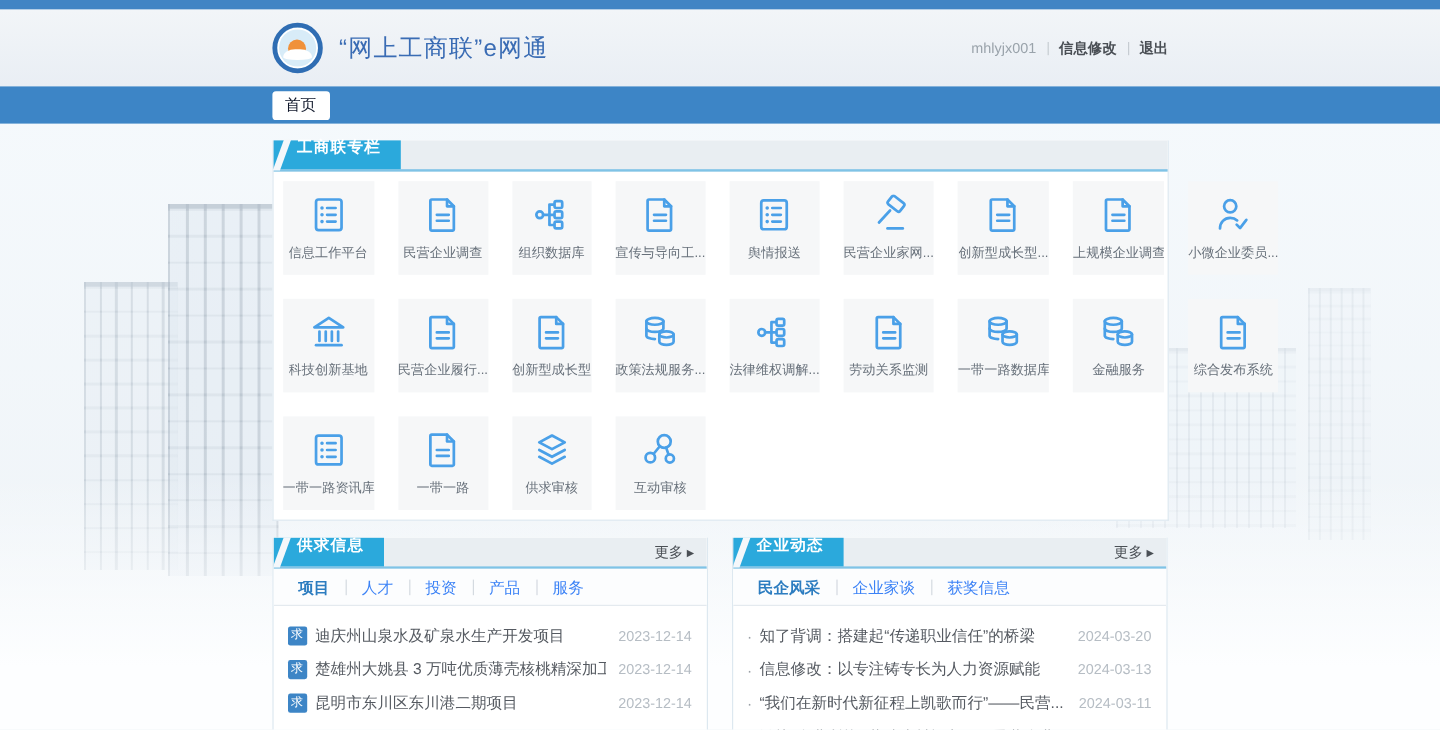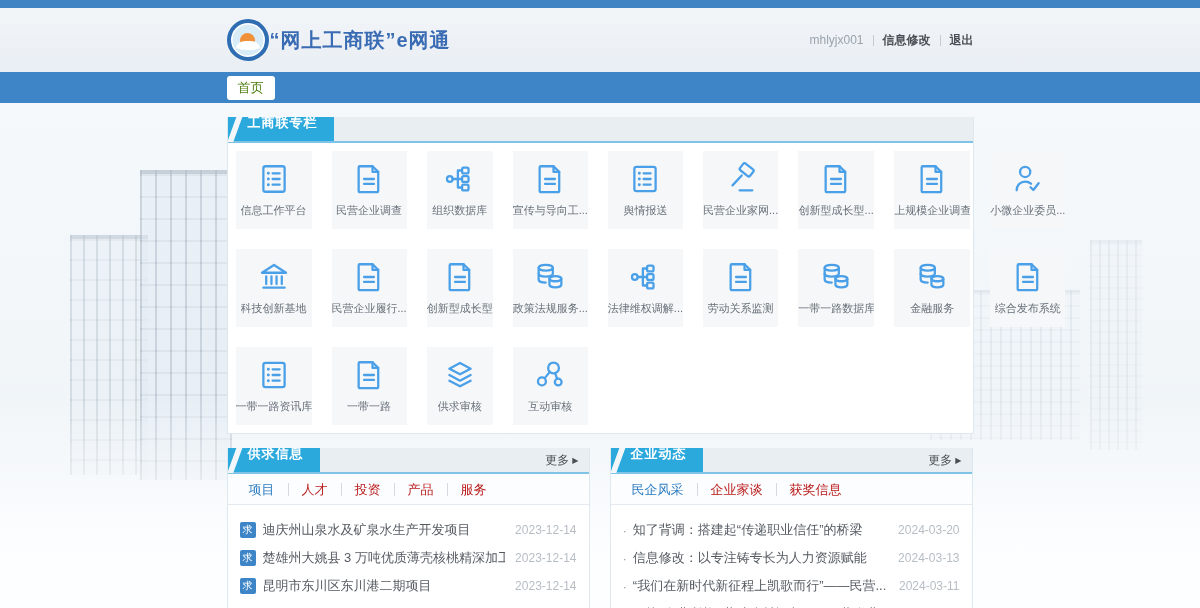--- a/index.html
+++ b/index.html
@@ -41,30 +41,30 @@
     background:linear-gradient(to bottom,#f2f5f8,#e9eef4); }
   .header-inner { width:747px; margin:0 auto; height:100%;
     display:flex; align-items:center; }
   .logo { width:42px; height:42px; border-radius:50%; flex:none;
     background:#d8ecf8; border:4px solid #2f6db3; box-shadow:inset 0 0 0 1.5px #ffffff;
     position:relative; overflow:hidden; }
   .logo .sun { position:absolute; left:50%; top:30%; width:15px; height:15px;
     margin-left:-7.5px; background:#f0913a; border-radius:50%; }
   .logo .wing { position:absolute; left:50%; top:52%; width:24px; height:9px; margin-left:-12px;
     background:#ffffff; border-radius:50% 50% 60% 60% / 90% 90% 30% 30%; }
-  .app-title { font-size:20px; font-weight:bold; color:#3a6cb4; margin-left:1px; letter-spacing:1px; }
+  .app-title { font-size:20px; font-weight:normal; color:#3a6cb4; margin-left:14px; letter-spacing:1px; }
   .user-area { margin-left:auto; display:flex; align-items:center; font-size:12px; }
   .user-name { color:#9aa3ab; }
   .user-sep { width:1px; height:11px; background:#c6ccd2; margin:0 9px; }
   .user-link { color:#4a4f55; font-weight:bold; cursor:pointer; }
 
   
   .main-nav { position:relative; z-index:2; height:31px; background:#3d85c6; }
   .nav-inner { width:747px; margin:0 auto; height:100%; display:flex; align-items:center; }
-  .home-btn { background:#ffffff; color:#4d7c0f; font-size:13px;
+  .home-btn { background:#ffffff; color:#0f172a; font-size:13px;
     padding:3px 11px; border-radius:3px; cursor:pointer; }
 
   
   .content { position:relative; z-index:1; width:747px; margin:0 auto; }
   .panel { background:#ffffff; border:1px solid #dde8f0; border-top:none; }
   .panel-head { height:26px; background:#e9eef2; border-bottom:2px solid #7fc3e6;
     display:flex; align-items:stretch; justify-content:space-between; }
   .panel-label { position:relative; background:#2ba9dc; color:#fff; font-size:13px;
     font-weight:bold; padding:0 16px 12px 20px; display:flex; align-items:center; letter-spacing:1px; }
   .panel-label::before { content:''; position:absolute; left:4px; top:-1px; bottom:-1px;
@@ -79,24 +79,24 @@
     align-items:center; justify-content:center; cursor:pointer; }
   .tile-icon { width:34px; height:34px; display:block; }
   .tile-icon svg { width:100%; height:100%; }
   .tile-label { margin-top:7px; font-size:11px; color:#67707a; max-width:76px;
     white-space:nowrap; overflow:hidden; }
 
   .bottom-row { display:flex; gap:20px; margin-top:14px; }
   .half-panel { width:363px; height:200px; overflow:hidden; }
   .tabs { display:flex; align-items:center; height:31px; background:#fcfdfe;
     border-bottom:1px solid #e4eaef; padding:0 8px; }
-  .tab { font-size:13px; color:#b91c1c; padding:0 13px; line-height:13px;
+  .tab { font-size:13px; color:#3b82f6; padding:0 13px; line-height:13px;
     border-right:1px solid #d4dae0; cursor:pointer; white-space:nowrap; }
   .tab:last-child { border-right:none; }
-  .tab.active { color:#2d7dc0; font-weight:normal; }
+  .tab.active { color:#2d7dc0; font-weight:bold; }
   .list { padding:6px 12px 4px 12px; }
   .row { display:flex; align-items:center; margin:10px 0; font-size:13px; color:#555a61; }
   .row .title { flex:1; white-space:nowrap; overflow:hidden; cursor:pointer; }
   .row .date { color:#b6bdc4; font-size:12px; margin-left:10px; flex:none; }
   .badge { width:16px; height:16px; background:#3d85c6; color:#fff; font-size:10px;
     line-height:16px; text-align:center; border-radius:2px; margin-right:7px; flex:none; }
   .dot { color:#9aa0a6; margin-right:6px; flex:none; }
 </style>
 </head>
 <body>

